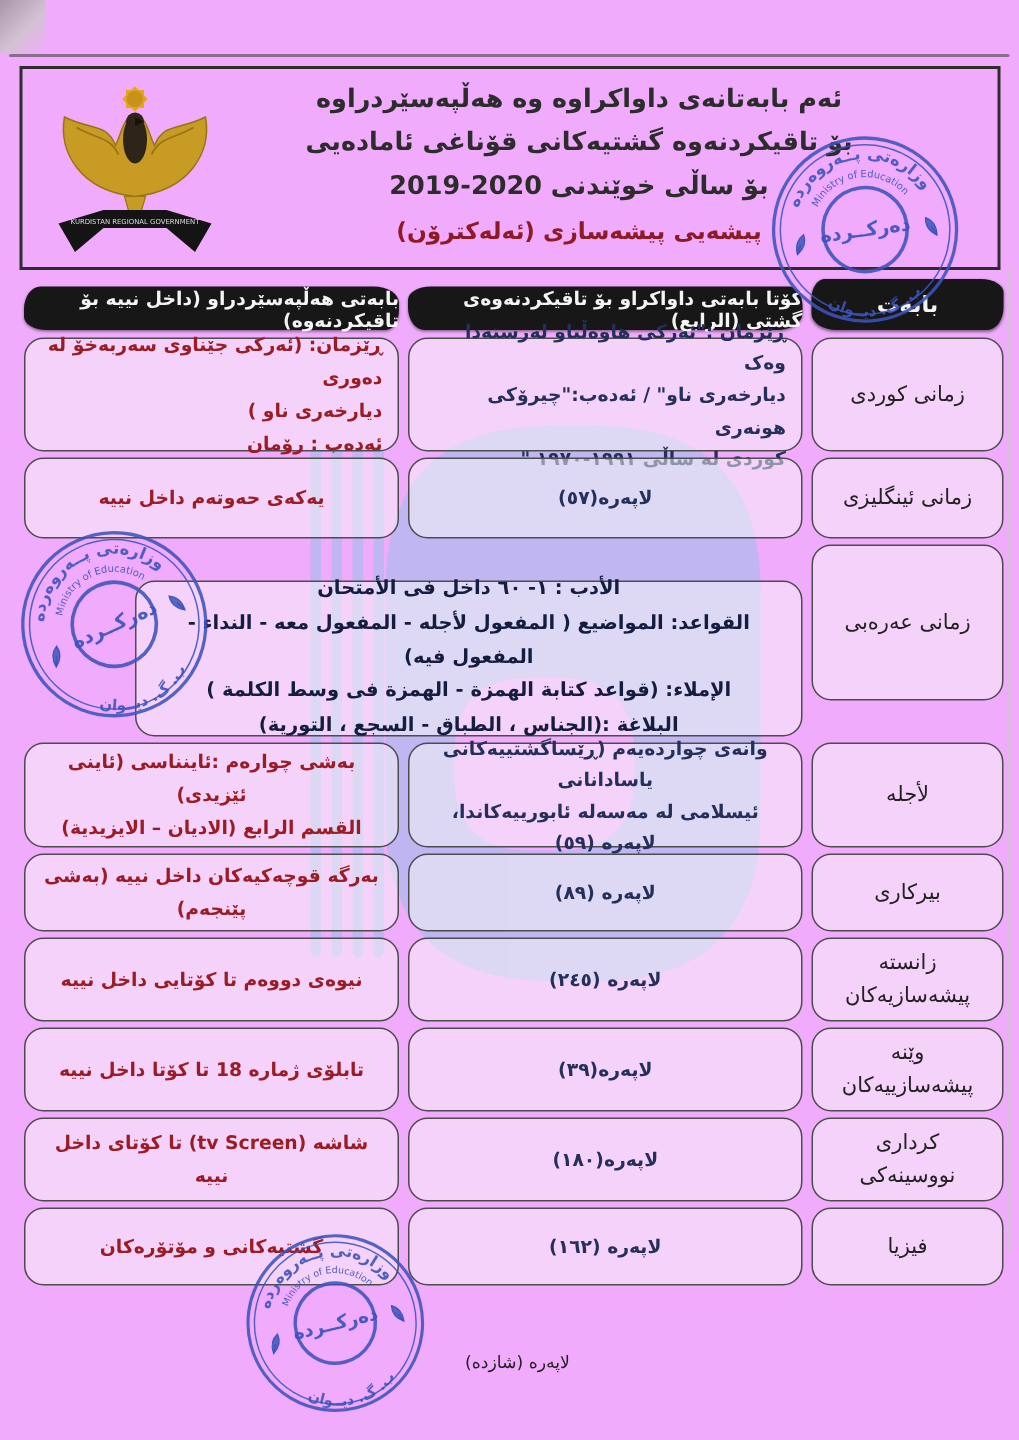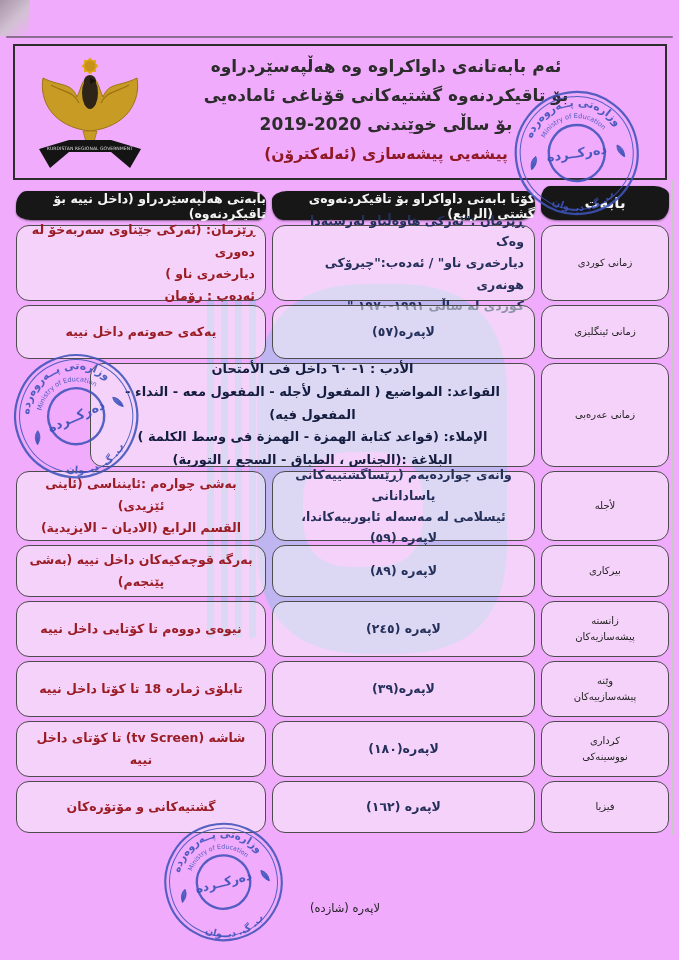--- a/index.html
+++ b/index.html
@@ -25,23 +25,23 @@
   .trow{display:flex;gap:6px;margin-bottom:4px;}
   .hdrrow{align-items:flex-end;margin-bottom:5px;}
   .banner{background:#171717;color:#f4f4f4;display:flex;align-items:center;justify-content:center;font-weight:bold;box-shadow:0 1px 2px rgba(0,0,0,.45);}
   .b-subject{width:128px;height:34px;font-size:15px;border-radius:9px 15px 11px 17px/13px 9px 15px 11px;}
   .b-required{width:263px;height:29px;font-size:12.5px;border-radius:15px 9px 17px 11px/9px 13px 11px 15px;}
   .b-suspended{width:250px;height:29px;font-size:12.5px;border-radius:11px 17px 9px 15px/15px 11px 13px 9px;}
 
   .cell{border:1.4px solid #4c4c4c;border-radius:13px;background:rgba(249,249,246,.5);
         display:flex;align-items:center;justify-content:center;text-align:center;
         padding:4px 10px;box-sizing:border-box;}
-  .c-subject{width:128px;font-size:10px;color:#222;line-height:1.6;}
+  .c-subject{width:128px;font-size:14px;color:#222;line-height:1.6;}
   .c-required{width:263px;font-size:12.5px;color:#25305a;font-weight:600;line-height:1.7;}
-  .c-wide{width:445px;font-size:13px;color:#141d3f;font-weight:bold;line-height:1.75;}
+  .c-wide{width:445px;font-size:13px;color:#141d3f;font-weight:bold;line-height:1.75;margin-top:24px;}
   .c-suspended{width:250px;font-size:12.5px;color:#9a1c24;font-weight:bold;line-height:1.75;}
   .ml{white-space:pre-line;}
   .tar{text-align:right;}
   .h76{height:76px}.h54{height:54px}.h104{height:104px}.h70{height:70px}
   .h52{height:52px}.h56{height:56px}
 
   
   .stampwrap{position:absolute;z-index:3;}
   .sc{fill:none;stroke:#3e53ba;stroke-opacity:.88;}
   .st{fill:#3e53ba;fill-opacity:.9;font-weight:bold;}

